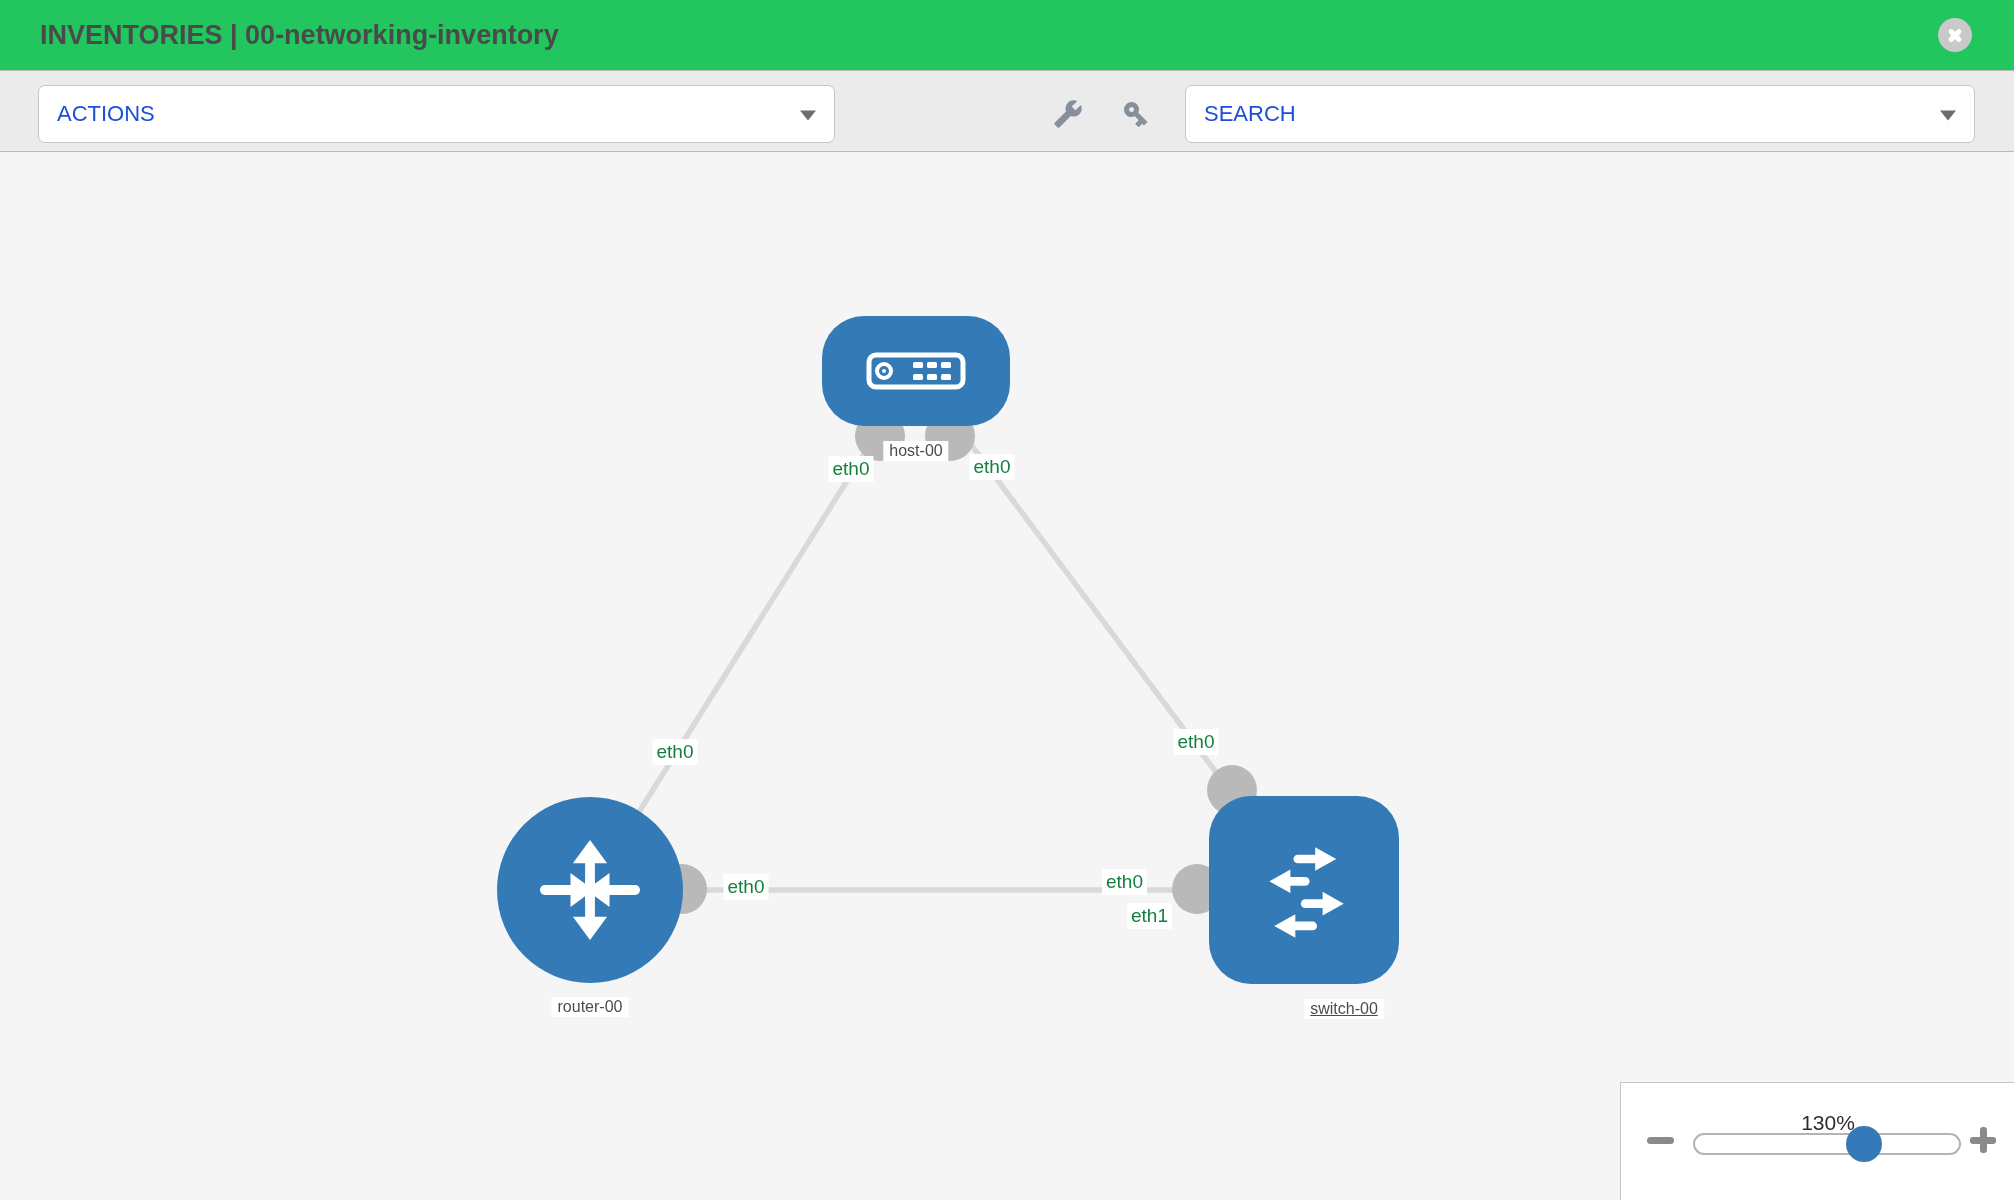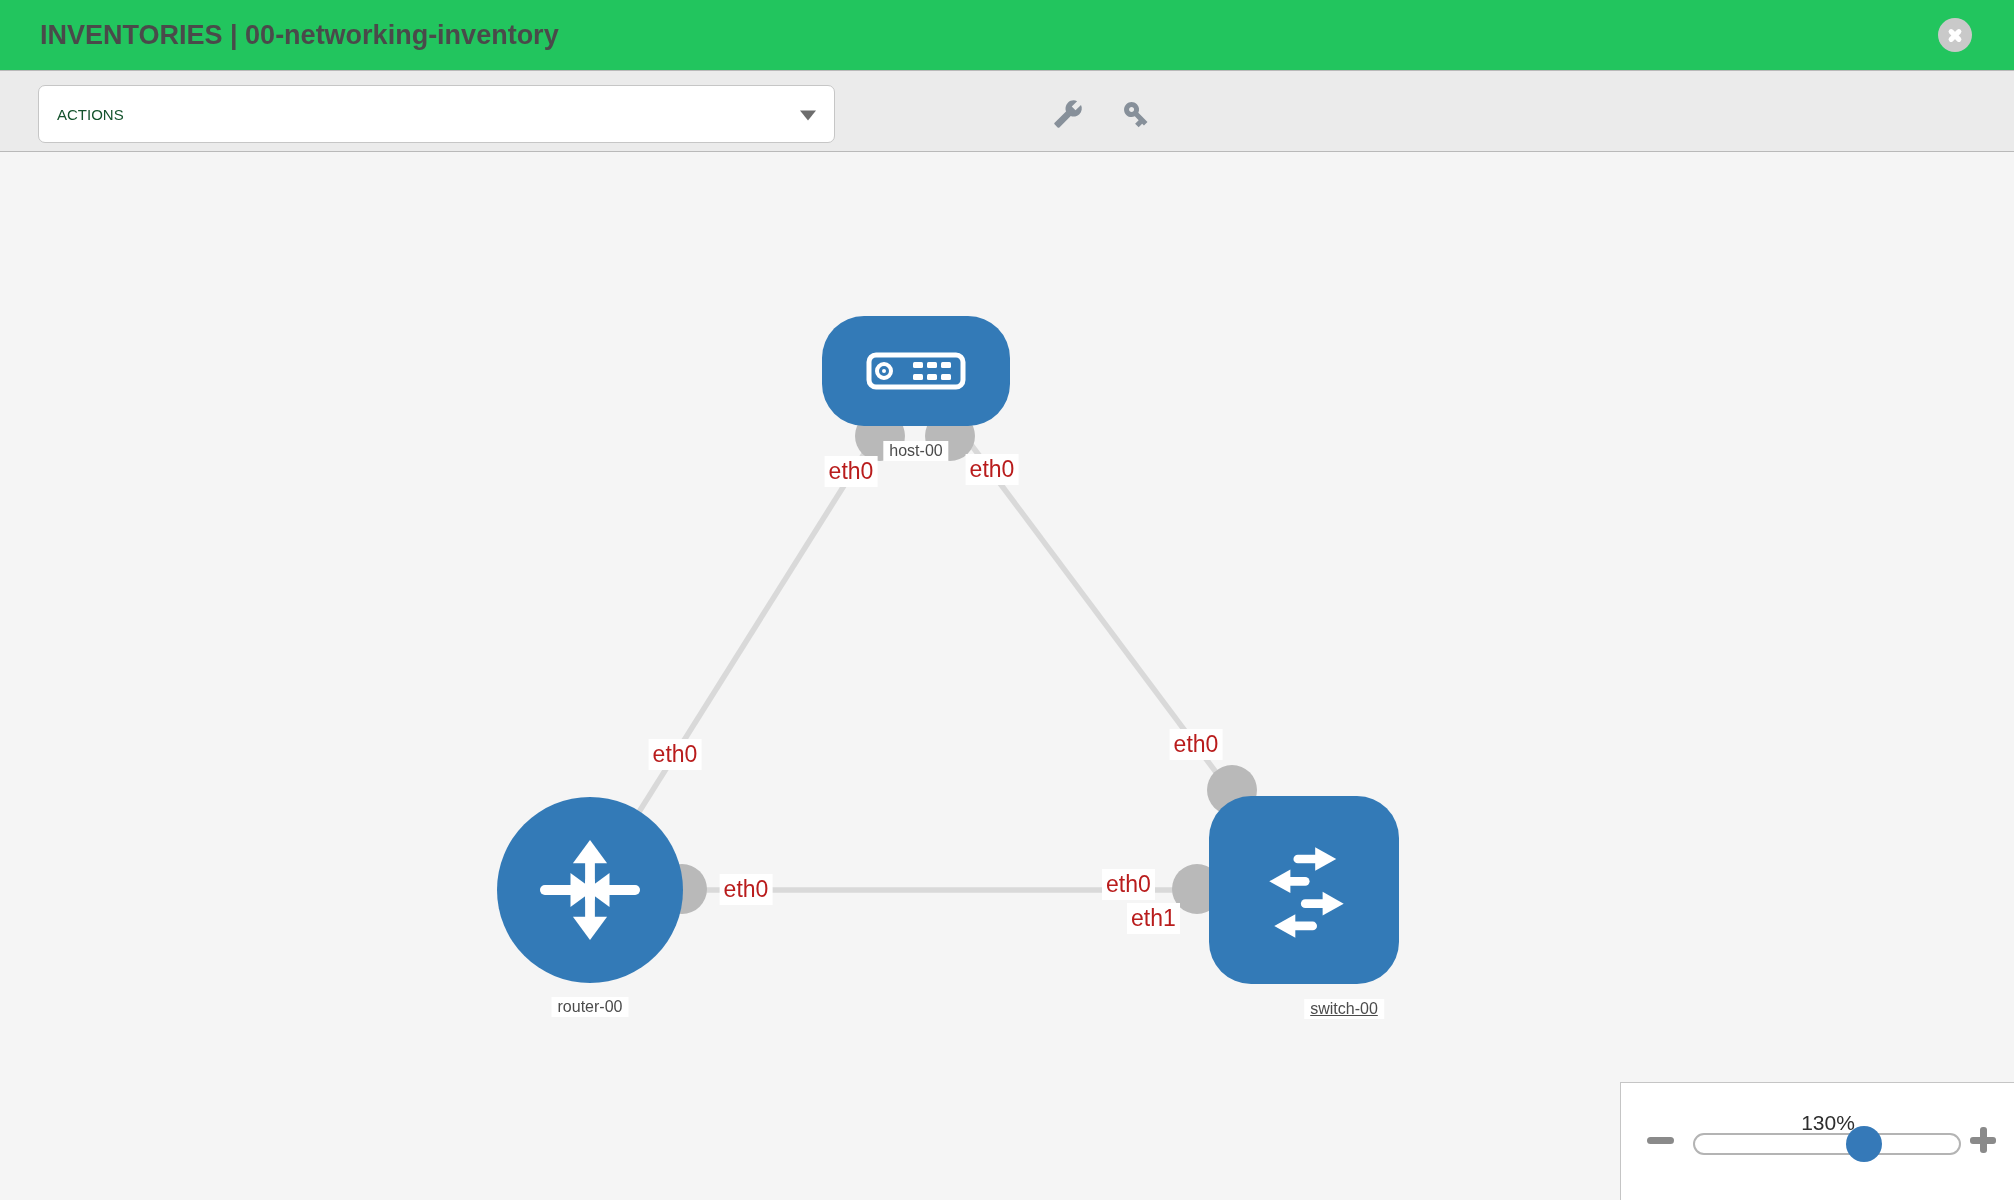--- a/index.html
+++ b/index.html
@@ -11,37 +11,37 @@
   .header{position:absolute;left:0;top:0;width:100%;height:70px;background:#22c55e;border-bottom:1px solid #b9b9b9;}
   .page-title{position:absolute;left:40px;top:50%;transform:translateY(-50%);font-size:27px;font-weight:bold;color:#4a4a4a;margin:0;white-space:nowrap;}
   .close-btn{position:absolute;left:1938px;top:18px;width:34px;height:34px;border-radius:50%;background:#c9c9c9;cursor:pointer;}
   .close-x{position:absolute;left:0;top:0;width:100%;height:100%;}
   .close-x::before,.close-x::after{content:"";position:absolute;left:9px;top:14.5px;width:16px;height:5px;border-radius:2.5px;background:#fff;}
   .close-x::before{transform:rotate(45deg);}
   .close-x::after{transform:rotate(-45deg);}
   
   .toolbar{position:absolute;left:0;top:71px;width:100%;height:80px;background:#ebebeb;border-bottom:1px solid #b9b9b9;}
   .select{position:absolute;top:14px;height:58px;background:#fff;border:1px solid #c6c6c6;border-radius:7px;box-sizing:border-box;display:flex;align-items:center;cursor:pointer;}
-  .select .sel-text{margin-left:18px;font-size:15px;color:#14532d;}
+  .select .sel-text{margin-left:18px;font-size:22px;color:#1d4ed8;}
   .select .caret{position:absolute;right:18px;top:50%;transform:translateY(-35%);width:0;height:0;border-left:8px solid transparent;border-right:8px solid transparent;border-top:10px solid #6d6d6d;}
   .select.actions{left:38px;width:797px;}
   .select.search{left:1185px;width:790px;}
   .tool-icon{position:absolute;top:28px;width:30px;height:30px;cursor:pointer;}
   .tool-icon.wrench{left:1053px;}
   .tool-icon.key{left:1121px;}
   
   .canvas{position:absolute;left:0;top:152px;width:2014px;height:1048px;background:#f5f5f5;}
   .graph-svg{position:absolute;left:0;top:0;}
   .node{position:absolute;background:#337ab7;display:flex;align-items:center;justify-content:center;cursor:pointer;}
   .node.host{left:822px;top:164px;width:188px;height:110px;border-radius:42px;}
   .node.router{left:497px;top:645px;width:186px;height:186px;border-radius:50%;}
   .node.switch{left:1209px;top:644px;width:190px;height:188px;border-radius:42px;}
   .graph-label{position:absolute;background:#fff;color:#4b4b4b;white-space:nowrap;}
   .node-label{font-size:16px;padding:1px 6px;transform:translateX(-50%);}
-  .port-label{font-size:23px;padding:2px 4px;transform:translateX(-50%);color:#b91c1c;}
+  .port-label{font-size:19px;padding:2px 4px;transform:translateX(-50%);color:#15803d;}
   .port-label.raw{transform:none;}
   
   .zoom-panel{position:absolute;left:1620px;top:1082px;width:394px;height:118px;background:#fff;border-left:1px solid #c5c5c5;border-top:1px solid #c5c5c5;box-sizing:border-box;}
   .zoom-level{position:absolute;left:73px;top:8px;width:268px;text-align:center;font-size:21px;color:#2e2e2e;margin-top:20px;}
   .zoom-minus{position:absolute;left:26px;top:54px;width:27px;height:7px;border-radius:3.5px;background:#8a8a8a;cursor:pointer;}
   .zoom-track{position:absolute;left:72px;top:50px;width:268px;height:22px;background:#fff;border:2px solid #b4b4b4;border-radius:12px;box-sizing:border-box;cursor:pointer;}
   .zoom-thumb{position:absolute;left:225px;top:43px;width:36px;height:36px;border-radius:50%;background:#3579b8;cursor:grab;}
   .zoom-plus{position:absolute;left:349px;top:44px;width:26px;height:26px;cursor:pointer;}
   .zoom-plus::before{content:"";position:absolute;left:0;top:9.5px;width:26px;height:7px;border-radius:3px;background:#8a8a8a;}
   .zoom-plus::after{content:"";position:absolute;left:9.5px;top:0;width:7px;height:26px;border-radius:3px;background:#8a8a8a;}
@@ -73,20 +73,24 @@
     </div>
 
     <div class="tool-icon key">
       <svg width="30" height="30" viewBox="0 0 24 24">
         <g transform="rotate(45 12 12)">
           <path fill="#87909a" d="M12.65 10C11.83 7.67 9.61 6 7 6c-3.31 0-6 2.69-6 6s2.69 6 6 6c2.61 0 4.83-1.67 5.65-4H17v4h4v-4h2v-4H12.65zM7 14c-1.1 0-2-.9-2-2s.9-2 2-2 2 .9 2 2-.9 2-2 2z"></path>
         </g>
       </svg>
     </div>
 
+    <div class="select search">
+      <span class="sel-text">SEARCH</span>
+      <span class="caret"></span>
+    </div>
   </div>
 
   <div class="canvas">
 
     <svg class="graph-svg" width="2014" height="1048" viewBox="0 0 2014 1048">
       <line x1="916" y1="219" x2="590" y2="738" stroke="#d9d9d9" stroke-width="5.5"></line>
       <line x1="916" y1="219" x2="1304" y2="738" stroke="#d9d9d9" stroke-width="5.5"></line>
       <line x1="590" y1="738" x2="1304" y2="738" stroke="#d9d9d9" stroke-width="5.5"></line>
       <circle cx="880" cy="284" r="25" fill="#b9b9b9"></circle>
       <circle cx="950" cy="284" r="25" fill="#b9b9b9"></circle>

